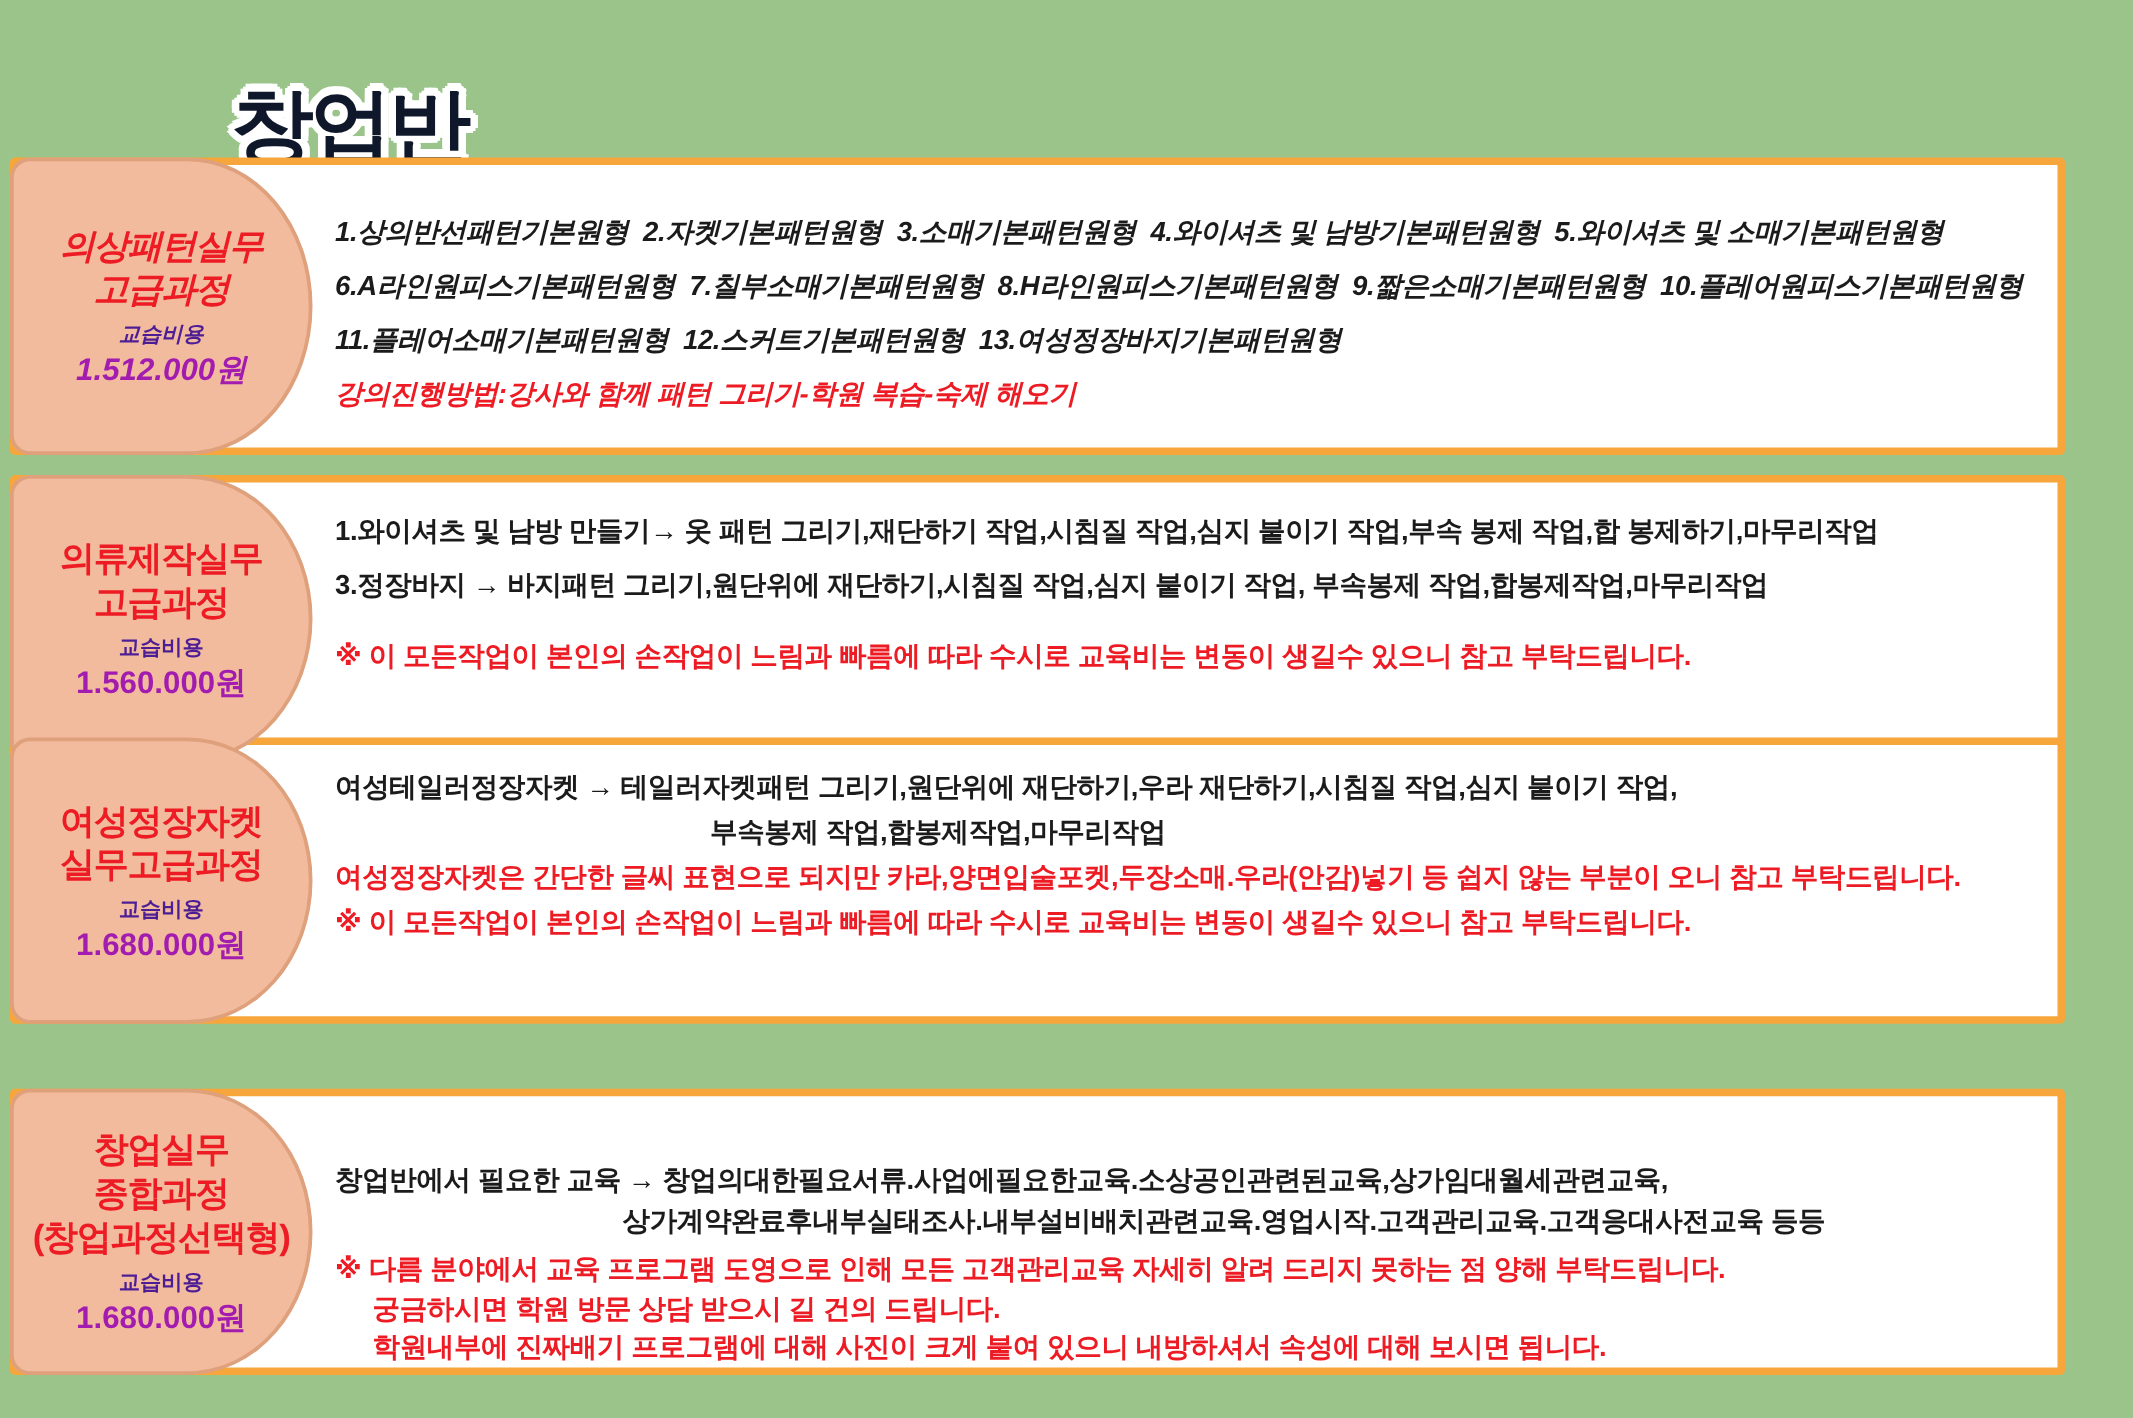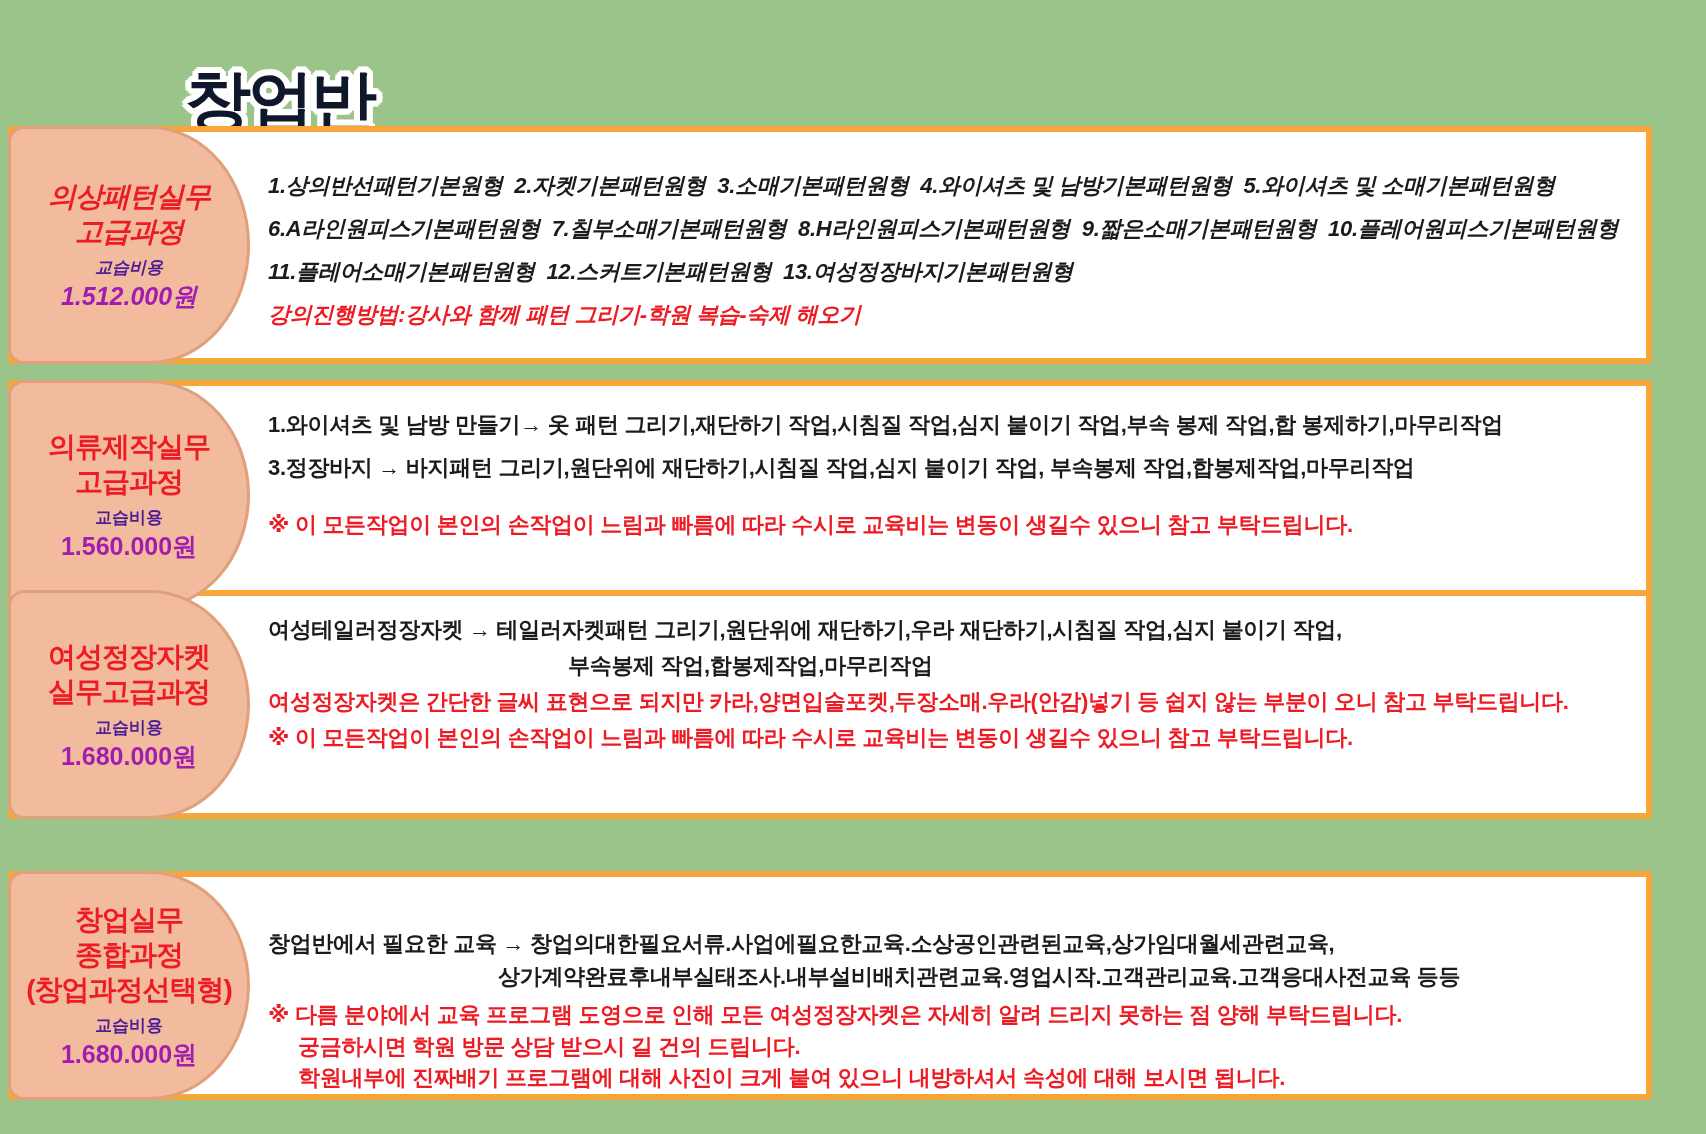--- a/index.html
+++ b/index.html
@@ -119,17 +119,17 @@
       <div>창업실무</div>
       <div>종합과정</div>
       <div>(창업과정선택형)</div>
     </div>
     <div class="fee-label">교습비용</div>
     <div class="fee">1.680.000원</div>
   </div>
   <div class="content">
     <p class="ln">창업반에서 필요한 교육 → 창업의대한필요서류.사업에필요한교육.소상공인관련된교육,상가임대월세관련교육,</p>
     <p class="ln indent-md">상가계약완료후내부실태조사.내부설비배치관련교육.영업시작.고객관리교육.고객응대사전교육 등등</p>
-    <p class="ln red first">※ 다름 분야에서 교육 프로그램 도영으로 인해 모든 여성정장자켓은 자세히 알려 드리지 못하는 점 양해 부탁드립니다.</p>
+    <p class="ln red first">※ 다름 분야에서 교육 프로그램 도영으로 인해 모든 고객관리교육 자세히 알려 드리지 못하는 점 양해 부탁드립니다.</p>
     <p class="ln red indent-sm">궁금하시면 학원 방문 상담 받으시 길 건의 드립니다.</p>
     <p class="ln red indent-sm">학원내부에 진짜배기 프로그램에 대해 사진이 크게 붙여 있으니 내방하셔서 속성에 대해 보시면 됩니다.</p>
   </div>
 </section>
 
 </body></html>

